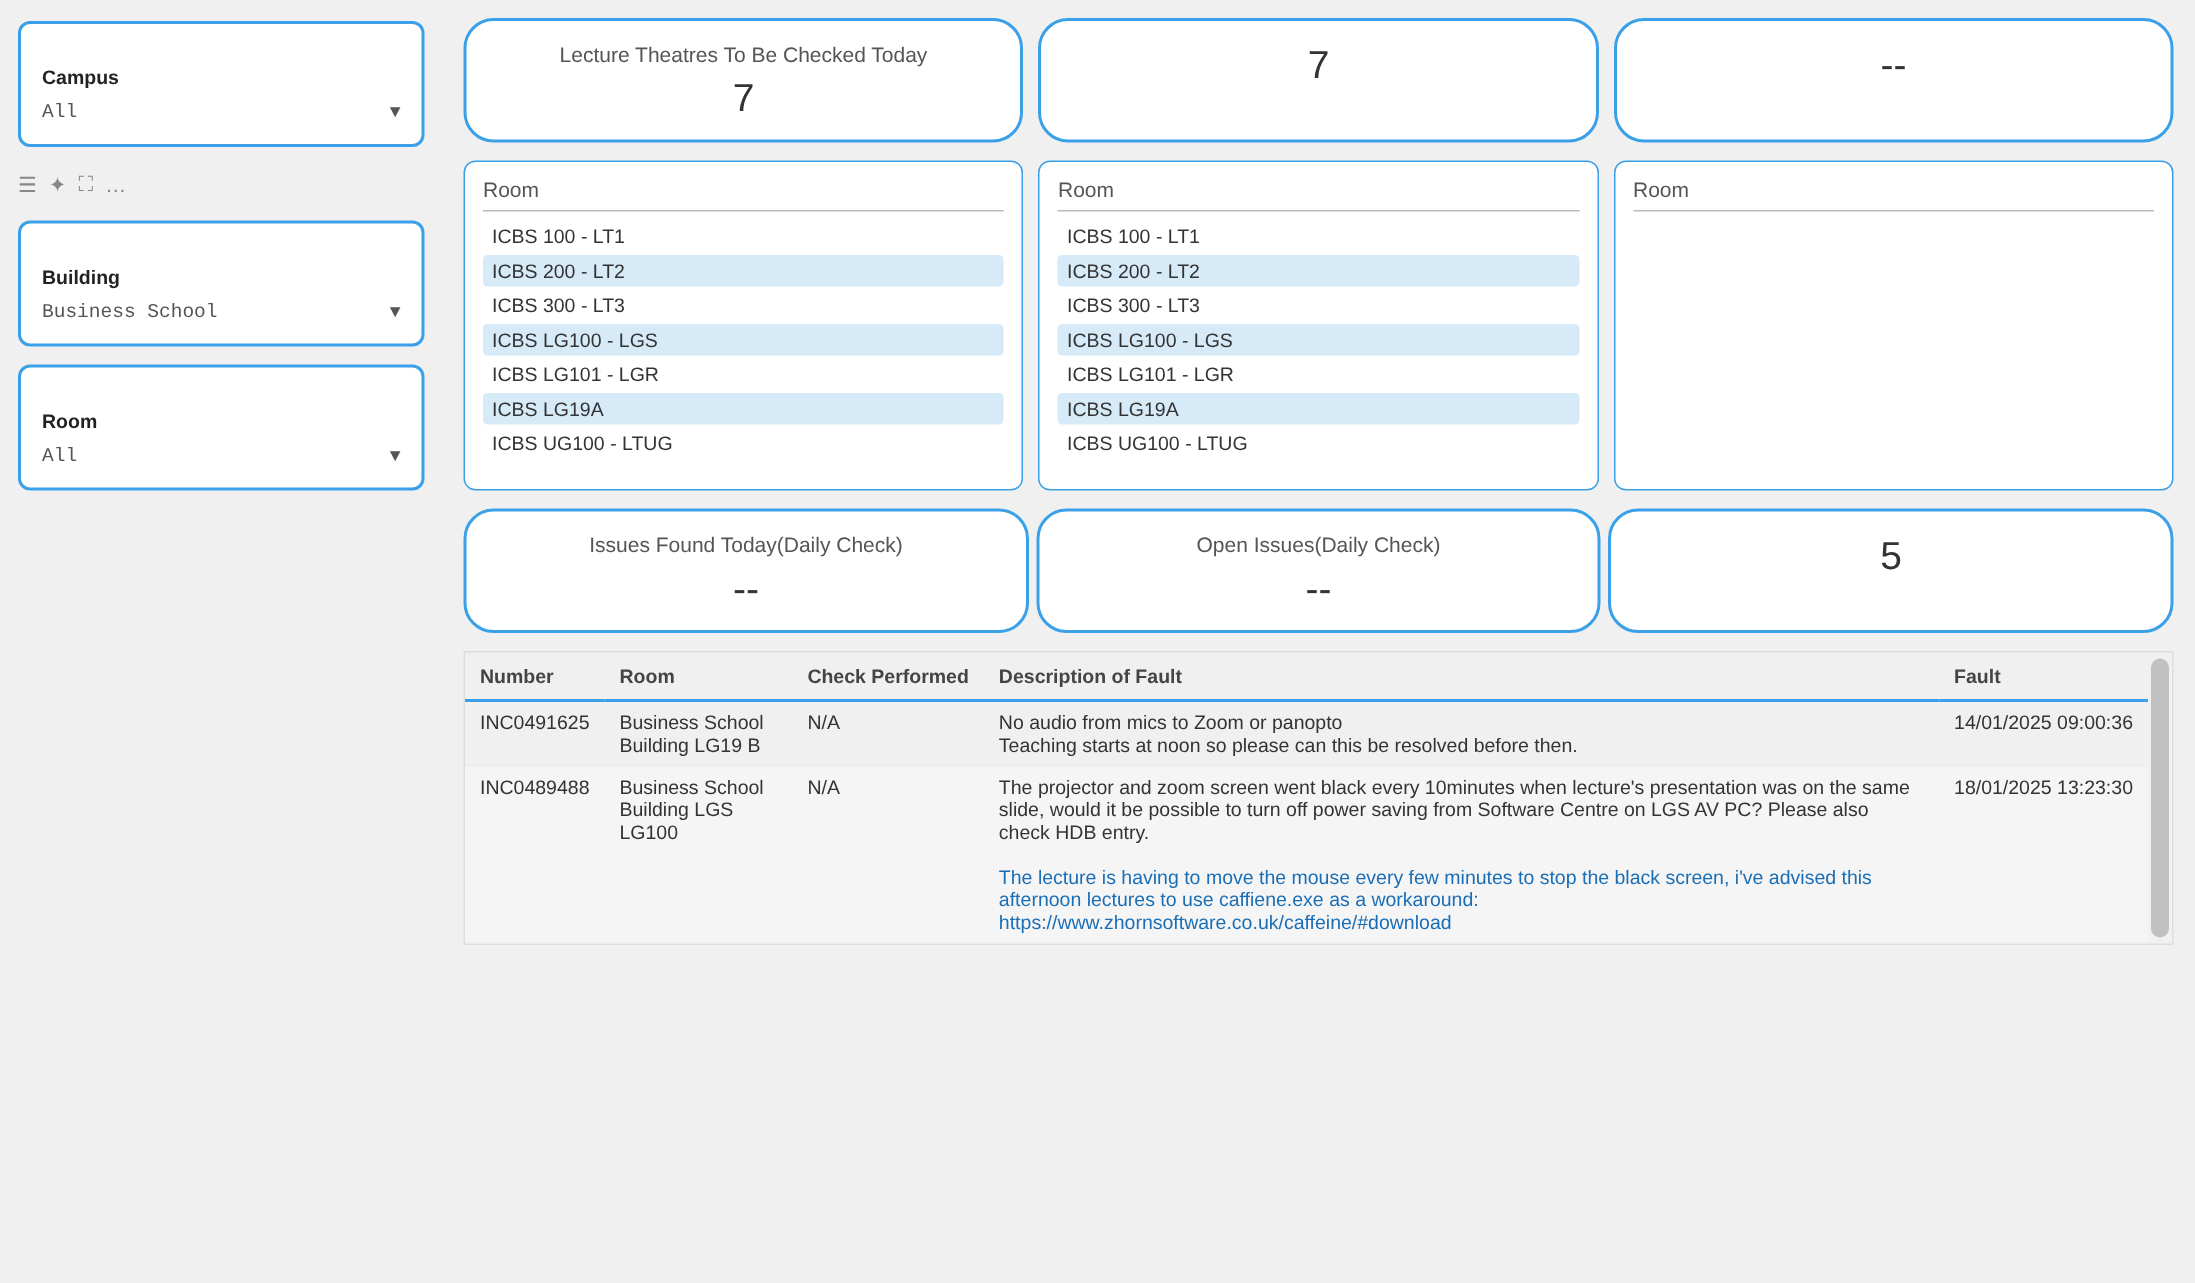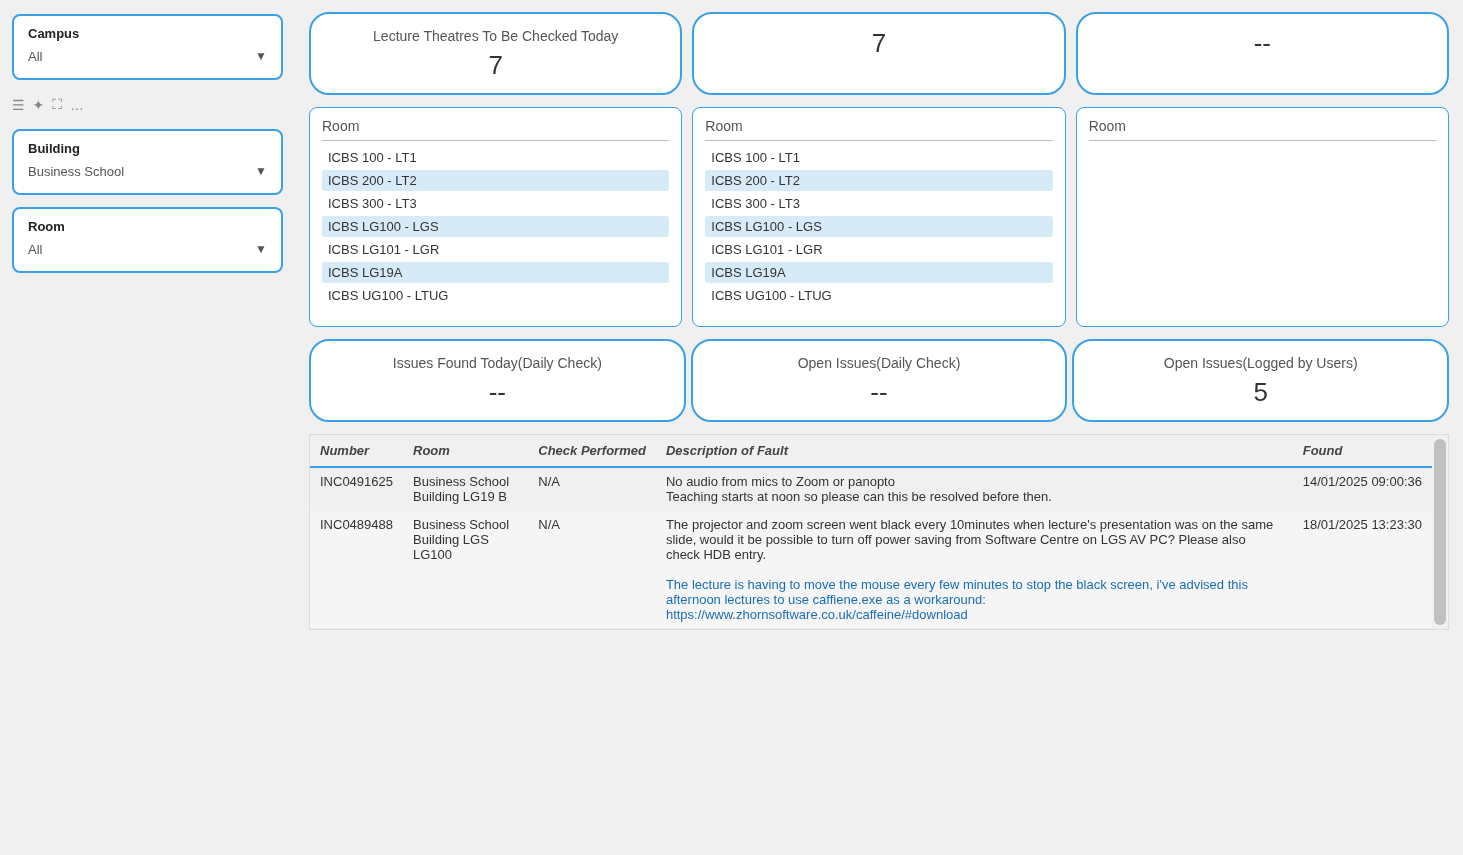--- a/index.html
+++ b/index.html
@@ -15,41 +15,42 @@
       padding: 14px 12px;
       display: flex;
       flex-direction: column;
       gap: 12px;
     }
 
     .filter-card {
       background: white;
       border: 2px solid #3aa0e8;
       border-radius: 8px;
-      padding: 10px 14px 12px;
+      padding: 28px 14px 12px;
     }
 
     .filter-label {
       font-weight: 700;
       font-size: 13px;
       color: #222;
       margin-bottom: 6px;
     }
 
     .filter-select {
       display: flex;
-      align-items: flex-start;
+      align-items: flex-end;
       justify-content: space-between;
       background: white;
       border: none;
       font-size: 13px;
       color: #555;
       cursor: pointer;
       width: 100%;
       padding: 2px 0;
+      font-family: Liberation Mono, monospace;
     }
 
     .filter-select .chevron {
       color: #555;
       font-size: 12px;
     }
 
     .toolbar-row {
       display: flex;
       align-items: center;
@@ -150,21 +151,20 @@
       border-bottom: 2px solid #3aa0e8;
     }
 
     .issues-table th {
       text-align: left;
       padding: 8px 10px;
       font-weight: 600;
       font-size: 13px;
       color: #444;
       white-space: nowrap;
-      font-style: italic;
     }
 
     .issues-table td {
       padding: 6px 10px;
       font-size: 13px;
       color: #333;
       vertical-align: top;
     }
 
     .issue-row {
@@ -278,35 +278,34 @@
     <div class="bottom-stat-cards-row stat-cards-row">
       <div class="stat-card">
         <div class="stat-card-title">Issues Found Today(Daily Check)</div>
         <div class="stat-card-value">--</div>
       </div>
       <div class="stat-card">
         <div class="stat-card-title">Open Issues(Daily Check)</div>
         <div class="stat-card-value">--</div>
       </div>
       <div class="stat-card">
-        <div class="stat-card-title">Open Issues(Logged by Users)</div>
         <div class="stat-card-value">5</div>
       </div>
     </div>
 
     <div class="table-with-scroll">
       <div class="table-scroll-wrapper">
         <table class="issues-table">
           <thead>
             <tr>
               <th>Number</th>
               <th>Room</th>
               <th>Check Performed</th>
               <th>Description of Fault</th>
-              <th>Found</th>
+              <th>Fault</th>
             </tr>
           </thead>
           <tbody id="issues-tbody">
           <tr class="issue-row">
       <td>INC0491625</td>
       <td>Business School Building LG19 B</td>
       <td>N/A</td>
       <td><span>No audio from mics to Zoom or panopto</span><br><span>Teaching starts at noon so please can this be resolved before then.</span></td>
       <td style="white-space:nowrap;">14/01/2025 09:00:36</td>
     </tr>

